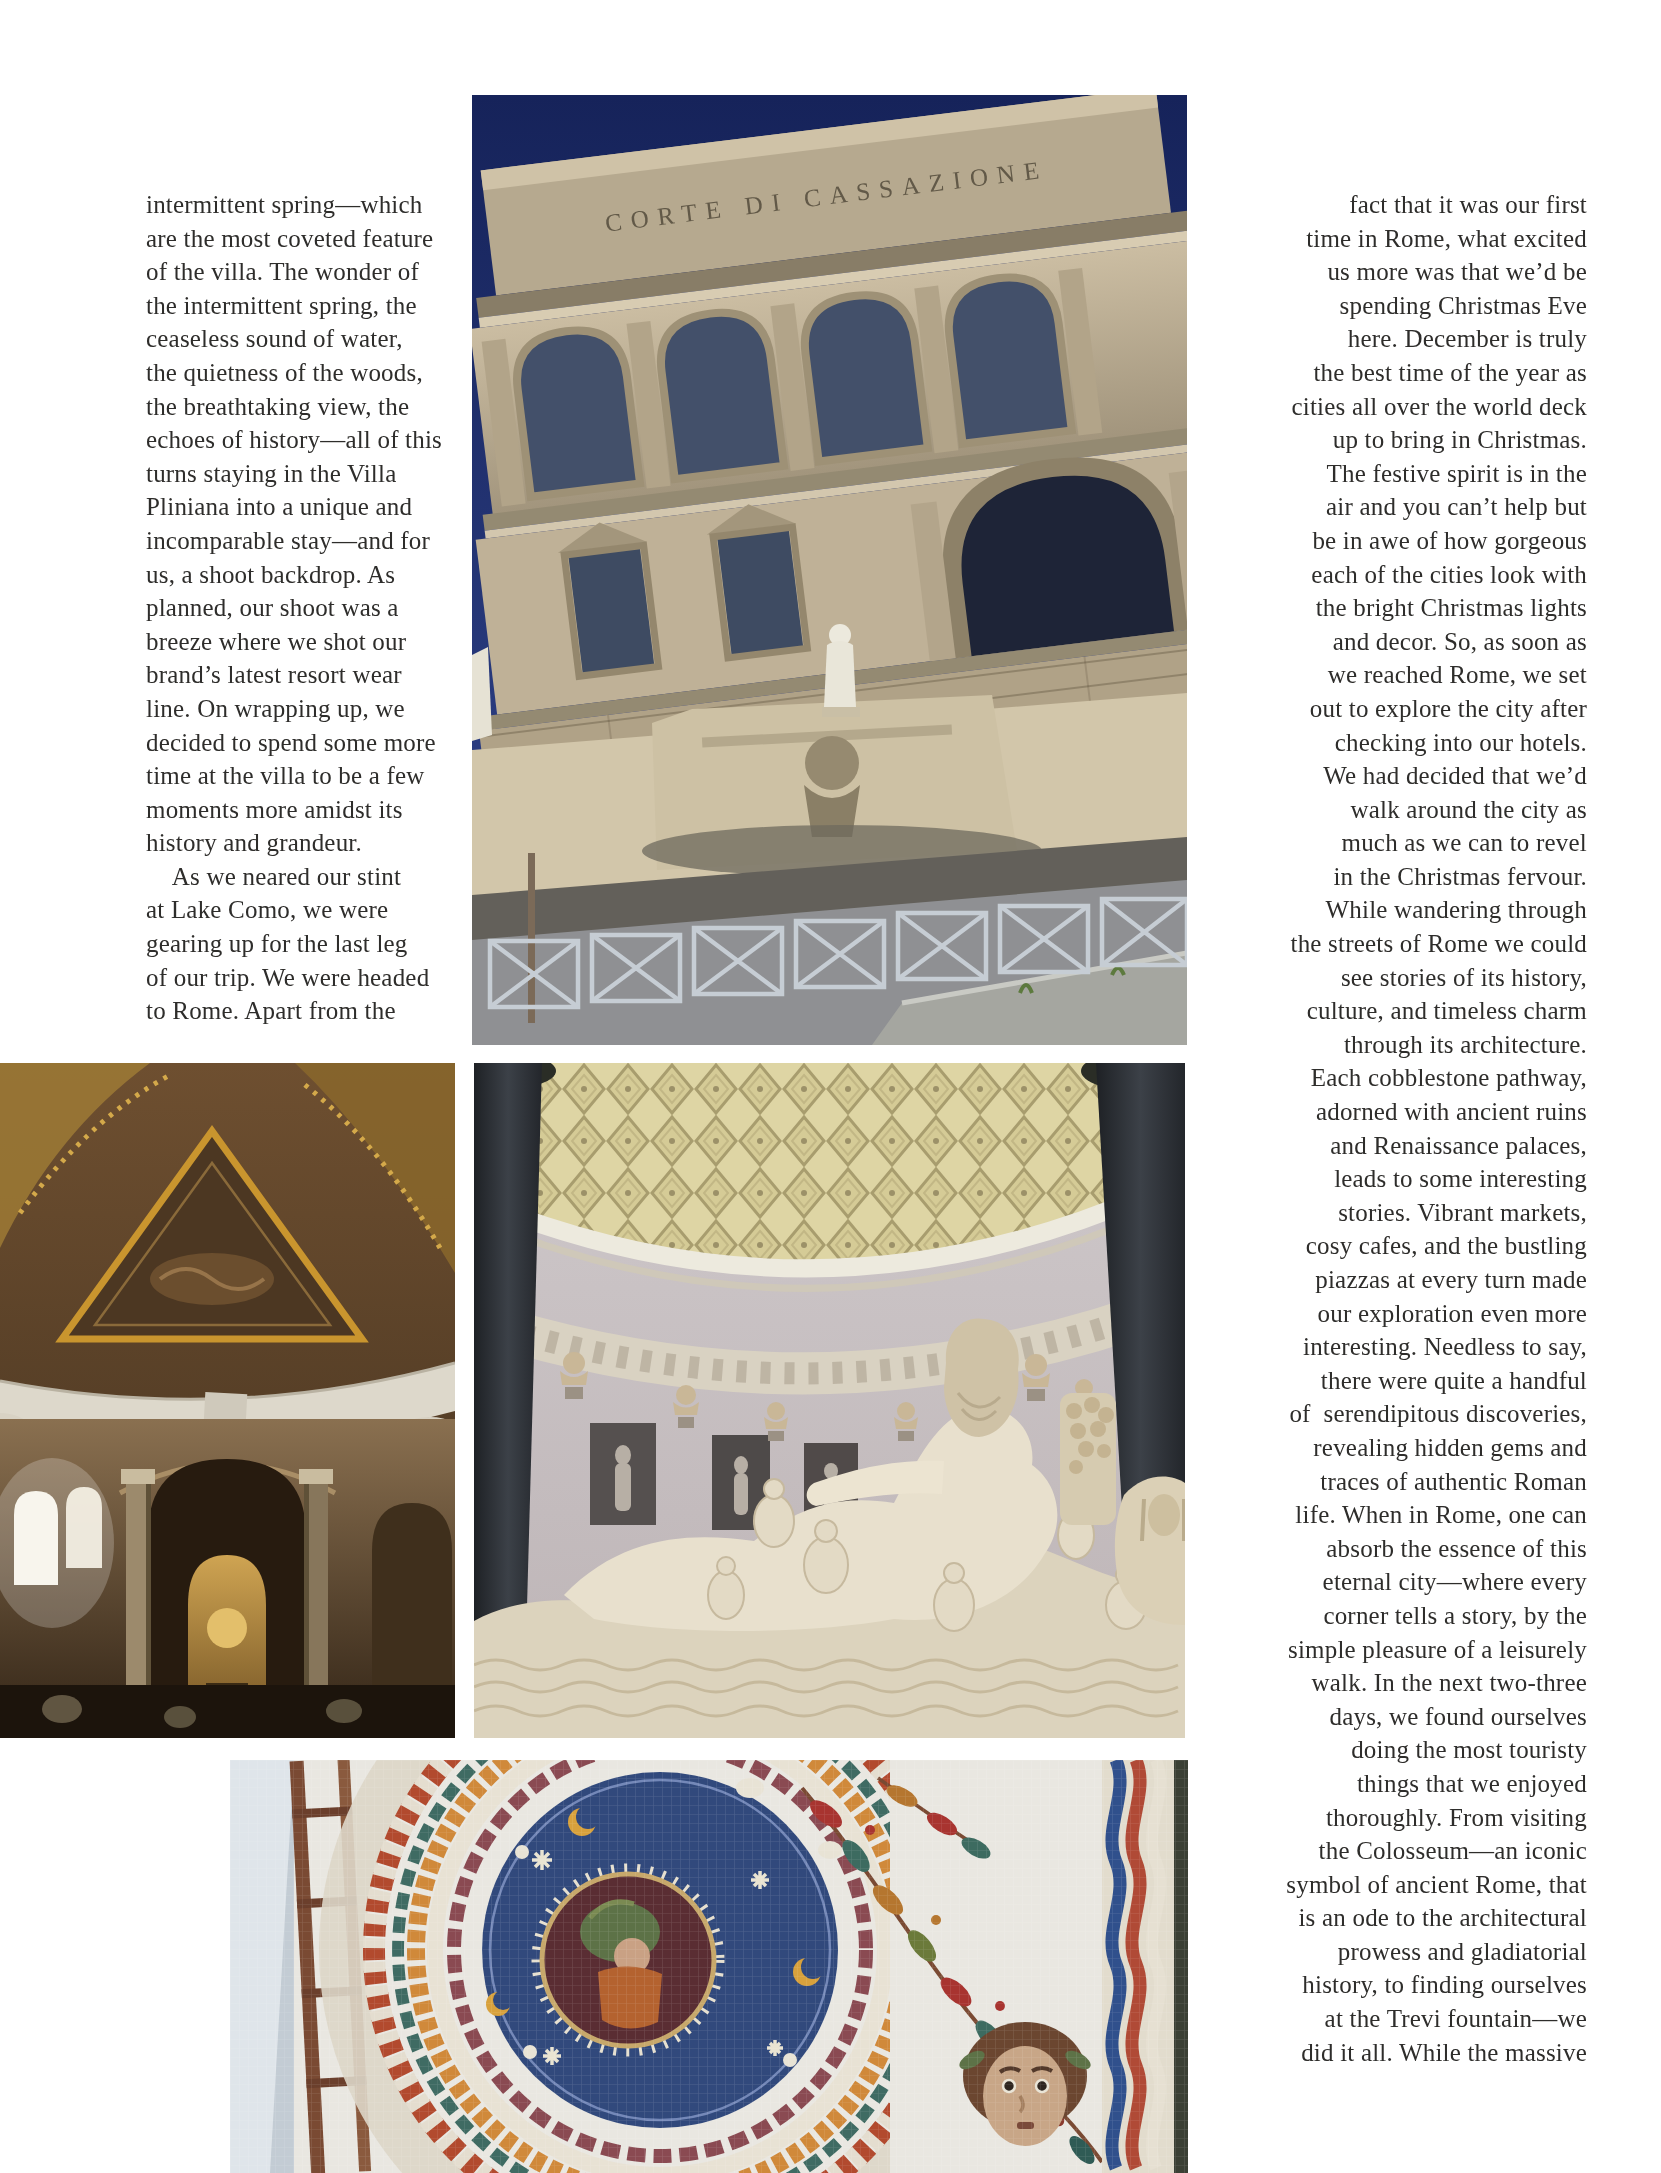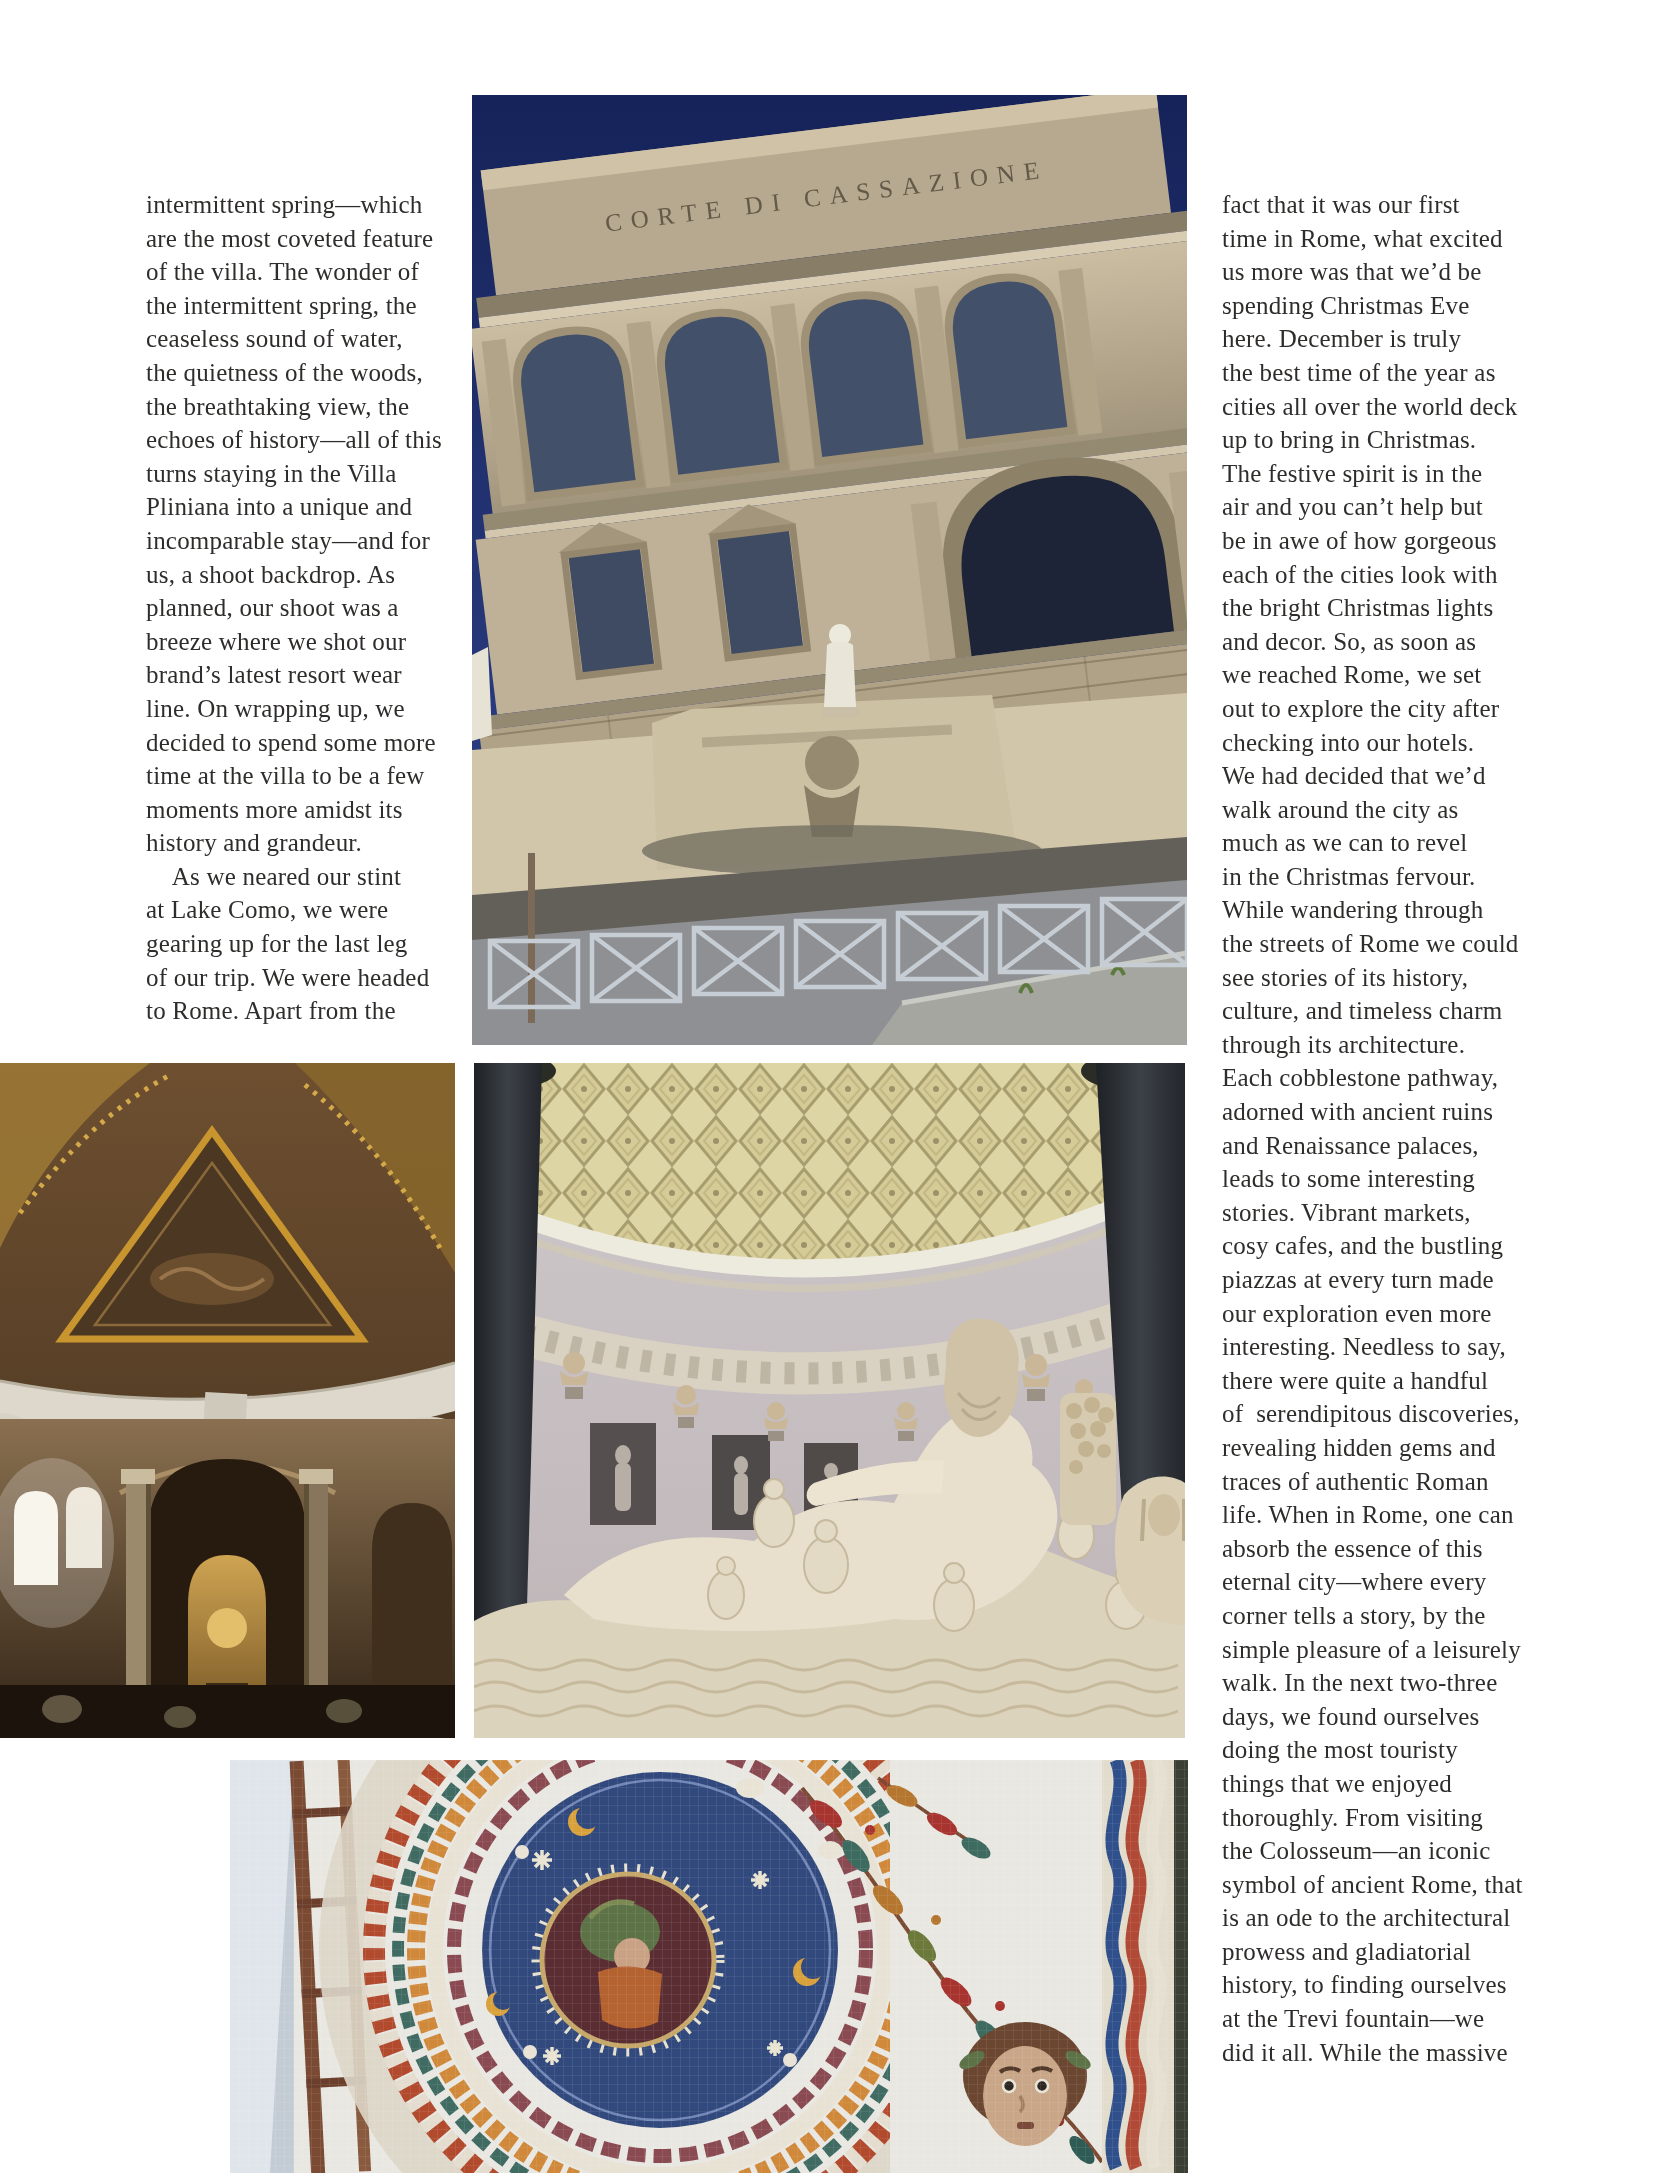--- a/index.html
+++ b/index.html
@@ -1,21 +1,21 @@
 <!DOCTYPE html>
 <html><head>
 <meta charset="utf-8">
 <style>
   html,body{margin:0;padding:0;background:#ffffff;}
   .page{position:relative;width:1661px;height:2173px;background:#ffffff;overflow:hidden;
         font-family:"Liberation Serif","DejaVu Serif",serif;}
   .col{position:absolute;white-space:pre-wrap;color:#2e2d2b;font-size:25px;line-height:33.6px;
        letter-spacing:0.2px;}
   .col-left{left:98px;top:188px;width:345px;margin-left:48px;}
-  .col-right{left:1222px;top:188px;width:365px;}
+  .col-right{left:1222px;top:188px;width:365px;text-align:right;}
   .photo{position:absolute;display:block;}
   .photo-palace{left:472px;top:95px;}
   .photo-church{left:0px;top:1063px;}
   .photo-sculpture{left:474px;top:1063px;}
   .photo-mosaic{left:230px;top:1760px;}
 </style>
 </head>
 <body>
 
 <div class="page">

